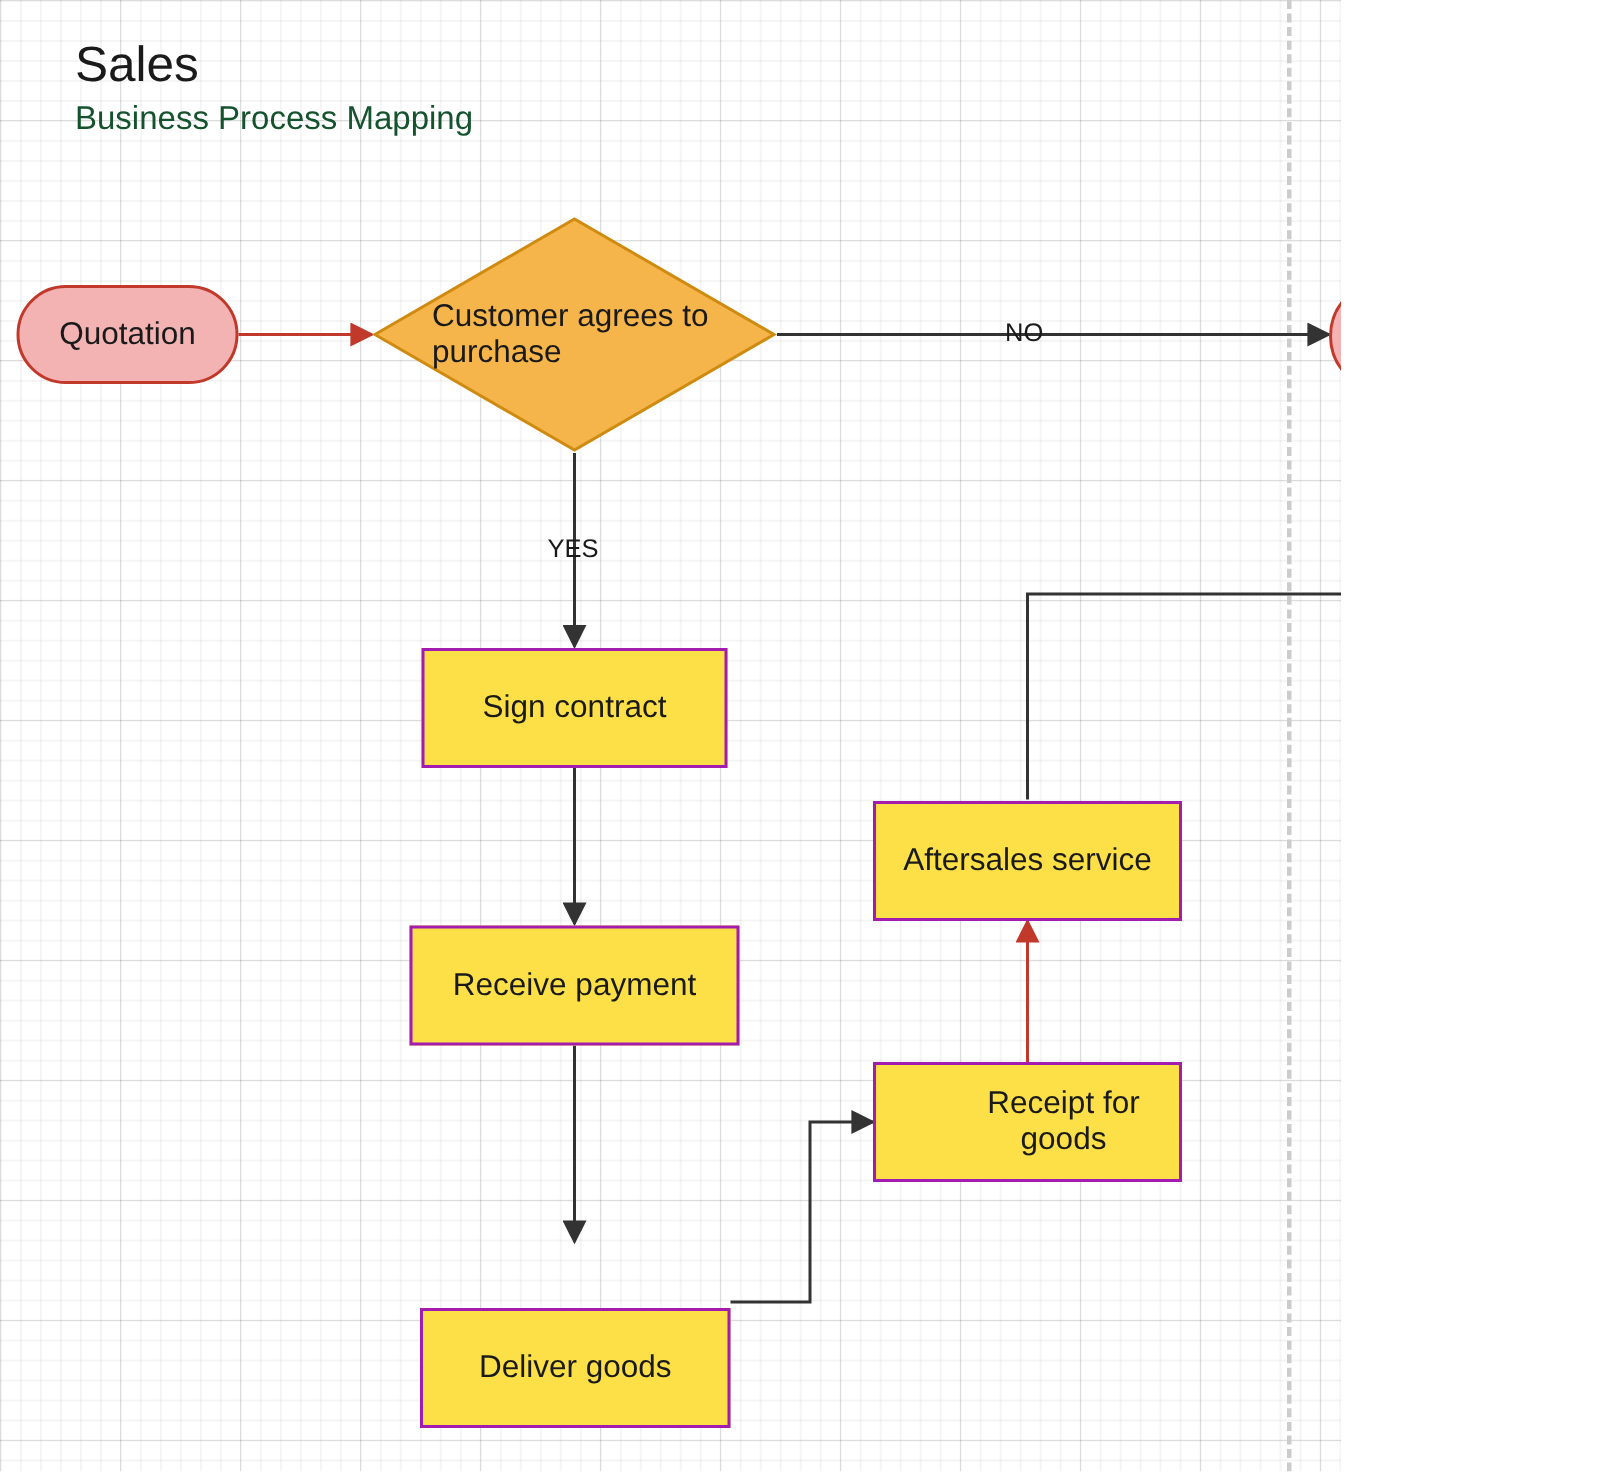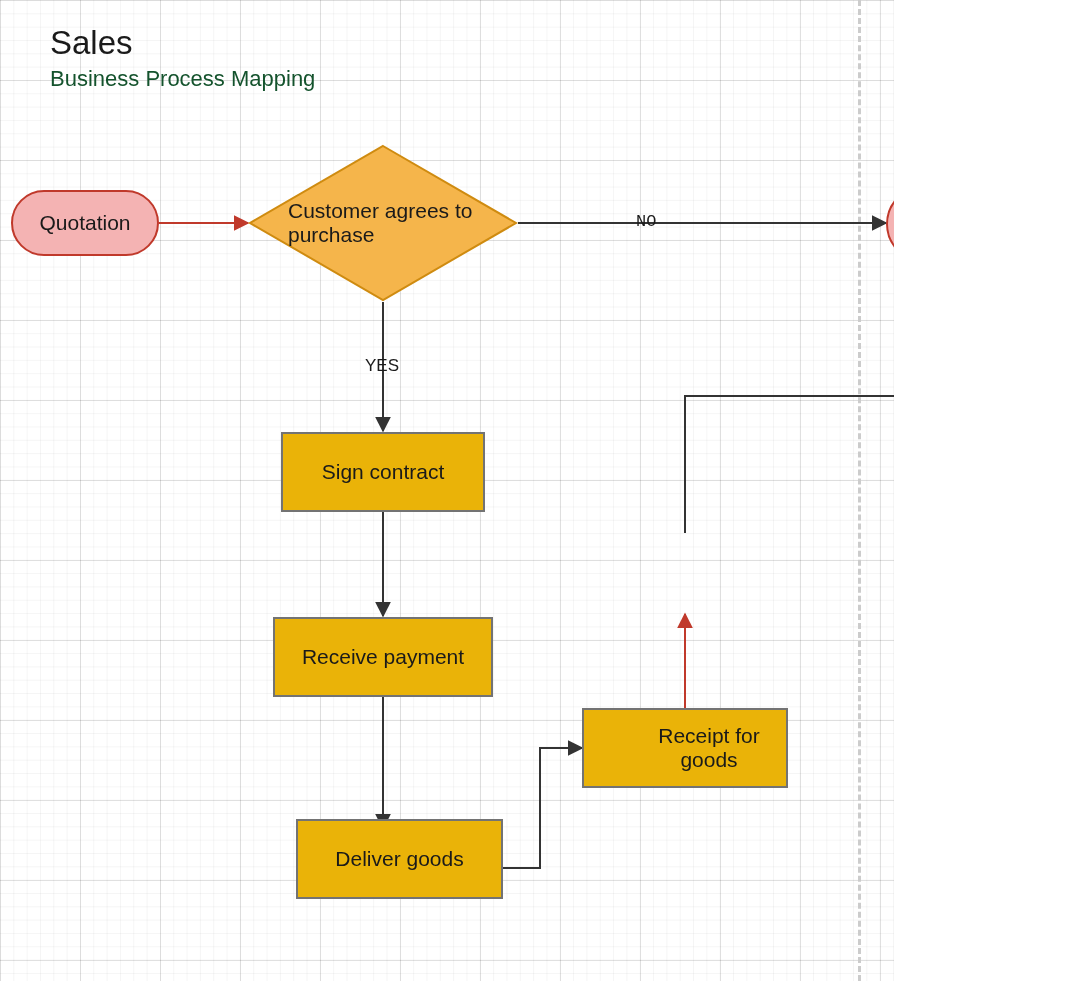--- a/index.html
+++ b/index.html
@@ -58,22 +58,22 @@
     font-size: 21px;
     color: #1a1a1a;
     box-sizing: border-box;
   }
   .terminator {
     background: #f4b3b3;
     border: 2px solid #c0392b;
     border-radius: 999px;
   }
   .process {
-    background: #eab308;
-    border: 2px solid #737373;
+    background: #fde047;
+    border: 2px solid #a21caf;
   }
   .decision-wrap {
     position: absolute;
   }
   .decision-shape {
     position: absolute;
     inset: 0;
   }
   .decision-label {
     position: absolute;
@@ -130,36 +130,37 @@
 
     <path d="M 383 697 L 383 828" stroke="#333333" stroke-width="2" fill="none" marker-end="url(#arrow-black)"></path>
 
     <path d="M 487 868 L 540 868 L 540 748 L 582 748" stroke="#333333" stroke-width="2" fill="none" marker-end="url(#arrow-black)"></path>
 
     <path d="M 685 708 L 685 614" stroke="#c0392b" stroke-width="2" fill="none" marker-end="url(#arrow-red)"></path>
 
     <path d="M 685 533 L 685 396 L 958 396 L 958 262" stroke="#333333" stroke-width="2" fill="none" marker-end="url(#arrow-black)"></path>
   </svg>
 
-  <div class="edge-label" style="left:636px; top:212px;font-family:Liberation Mono, monospace;">NO</div>
+  <div class="edge-label" style="left:670px; top:212px;">NO</div>
   <div class="edge-label" style="left:365px; top:356px;">YES</div>
 
   <div class="node terminator" style="left:11px; top:190px; width:148px; height:66px;">Quotation</div>
 
   <div class="decision-wrap" style="left:248px; top:144px; width:270px; height:158px;">
     <svg class="decision-shape" viewBox="0 0 270 158" preserveAspectRatio="none">
       <polygon points="135,2 268,79 135,156 2,79" fill="#f5b54b" stroke="#cf8b10" stroke-width="2"></polygon>
     </svg>
     <div class="decision-label">Customer agrees to purchase</div>
   </div>
 
   <div class="node terminator" style="left:886px; top:186px; width:144px; height:76px;">End</div>
 
   <div class="node process" style="left:281px; top:432px; width:204px; height:80px;">Sign contract</div>
 
   <div class="node process" style="left:273px; top:617px; width:220px; height:80px;">Receive payment</div>
 
-  <div class="node process" style="left:280px; top:819px; width:207px; height:80px;margin-left:16px;">Deliver goods</div>
+  <div class="node process" style="left:280px; top:872px; width:207px; height:80px;">Deliver goods</div>
 
   <div class="node process" style="left:582px; top:708px; width:206px; height:80px;padding-left:48px;">Receipt for goods</div>
 
+  <div class="node process" style="left:582px; top:534px; width:206px; height:80px;">Aftersales service</div>
 
 </div>
 
 </body></html>

